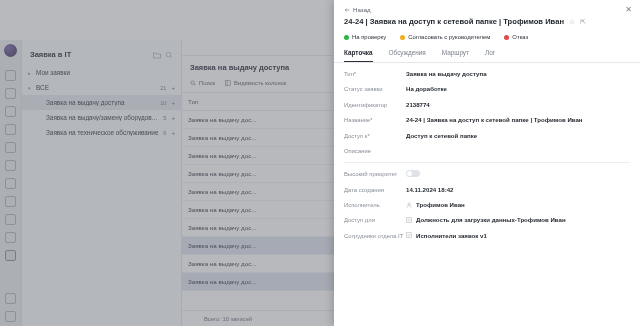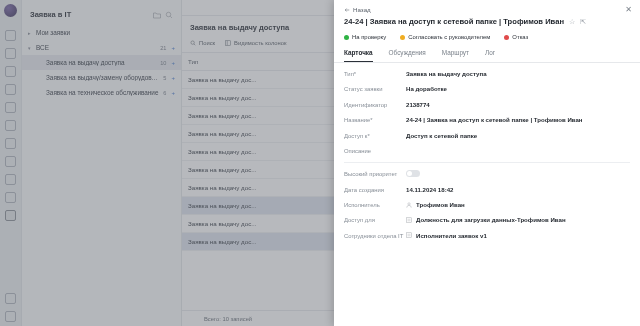--- a/index.html
+++ b/index.html
@@ -5,21 +5,21 @@
   * { box-sizing: border-box; margin: 0; padding: 0; }
   html, body {
     width: 640px; height: 326px;
     font-family: "Liberation Sans", sans-serif;
     background: #ffffff;
     overflow: hidden;
   }
   #app { position: relative; width: 640px; height: 326px; }
 
   
-  .bg-app { position: absolute; inset: 0; display: flex; background: #c2410c; }
+  .bg-app { position: absolute; inset: 0; display: flex; background: #c2410c; margin-top: 40px; }
 
   .rail {
     width: 22px; background: #eceef1; border-right: 1px solid #e2e5e9;
     display: flex; flex-direction: column; align-items: center;
     padding-top: 4px; gap: 7px;
   }
   .rail .logo {
     width: 13px; height: 13px; border-radius: 50%;
     background: radial-gradient(circle at 35% 30%, #7b68a8, #3b3359);
     margin-bottom: 6px; flex: none;

